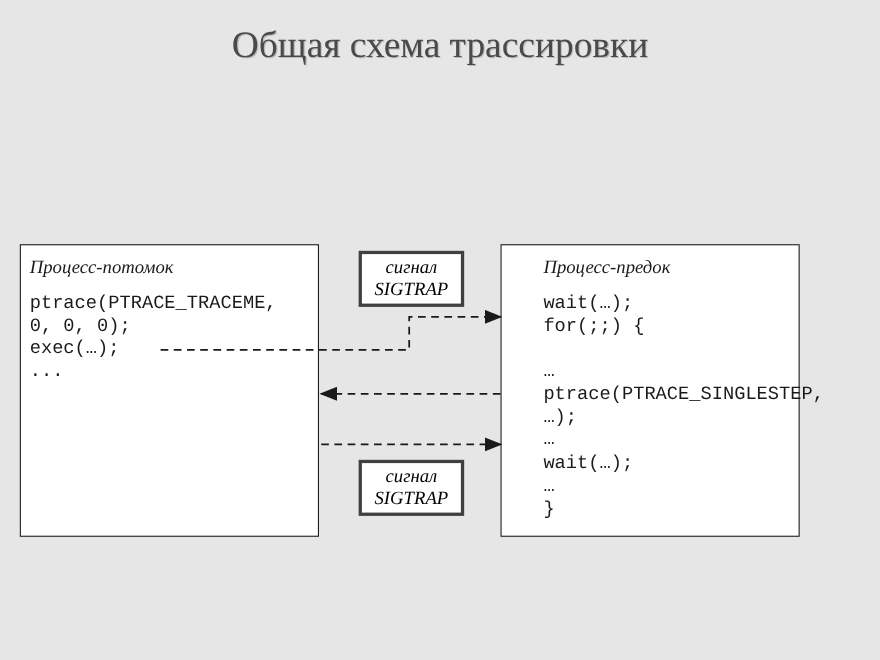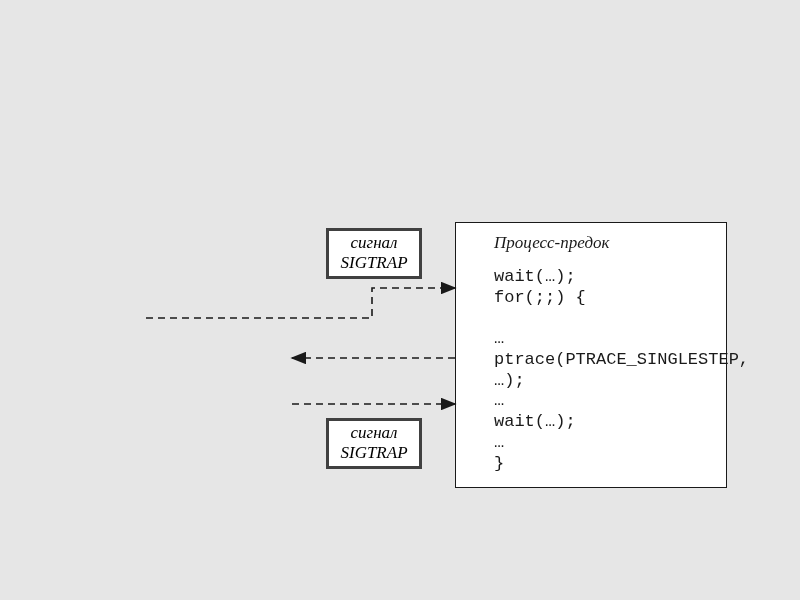--- a/index.html
+++ b/index.html
@@ -63,23 +63,30 @@
     width: 800px; height: 600px;
     pointer-events: none;
   }
 </style>
 </head>
 <body>
 
 <div class="stage">
 
   <div class="title">
-    <br>
+    <span>Общая схема трассировки</span><br>
   </div>
 
+  <div class="box box-left">
+    <div class="box-title">Процесс-потомок</div>
+    <div class="code">ptrace(PTRACE_TRACEME,
+0, 0, 0);
+exec(…);
+...</div>
+  </div>
 
   <div class="box box-right">
     <div class="box-title">Процесс-предок</div>
     <div class="code">wait(…);
 for(;;) {
 
 …
 ptrace(PTRACE_SINGLESTEP,
 …);
 …

